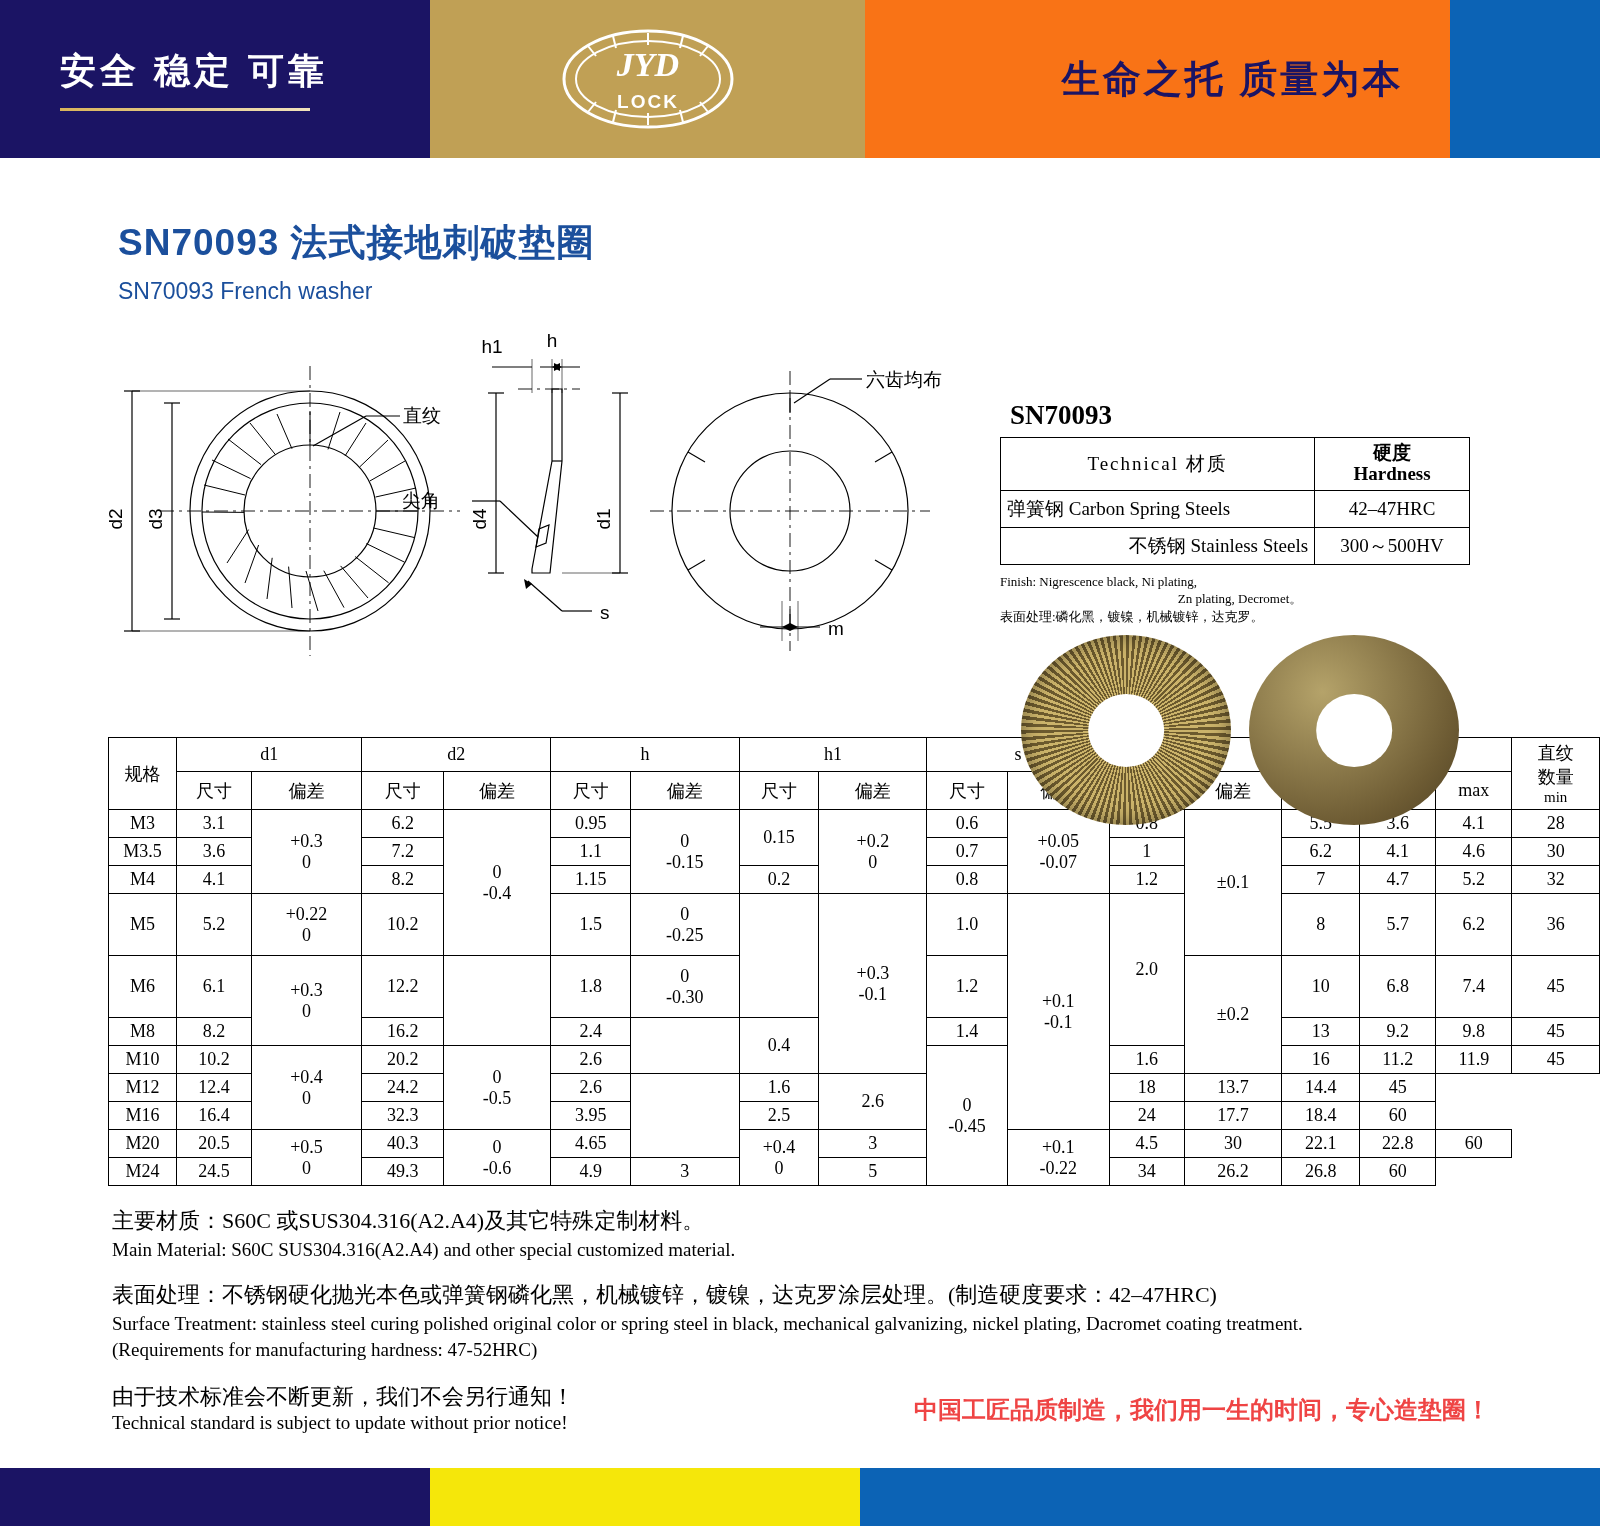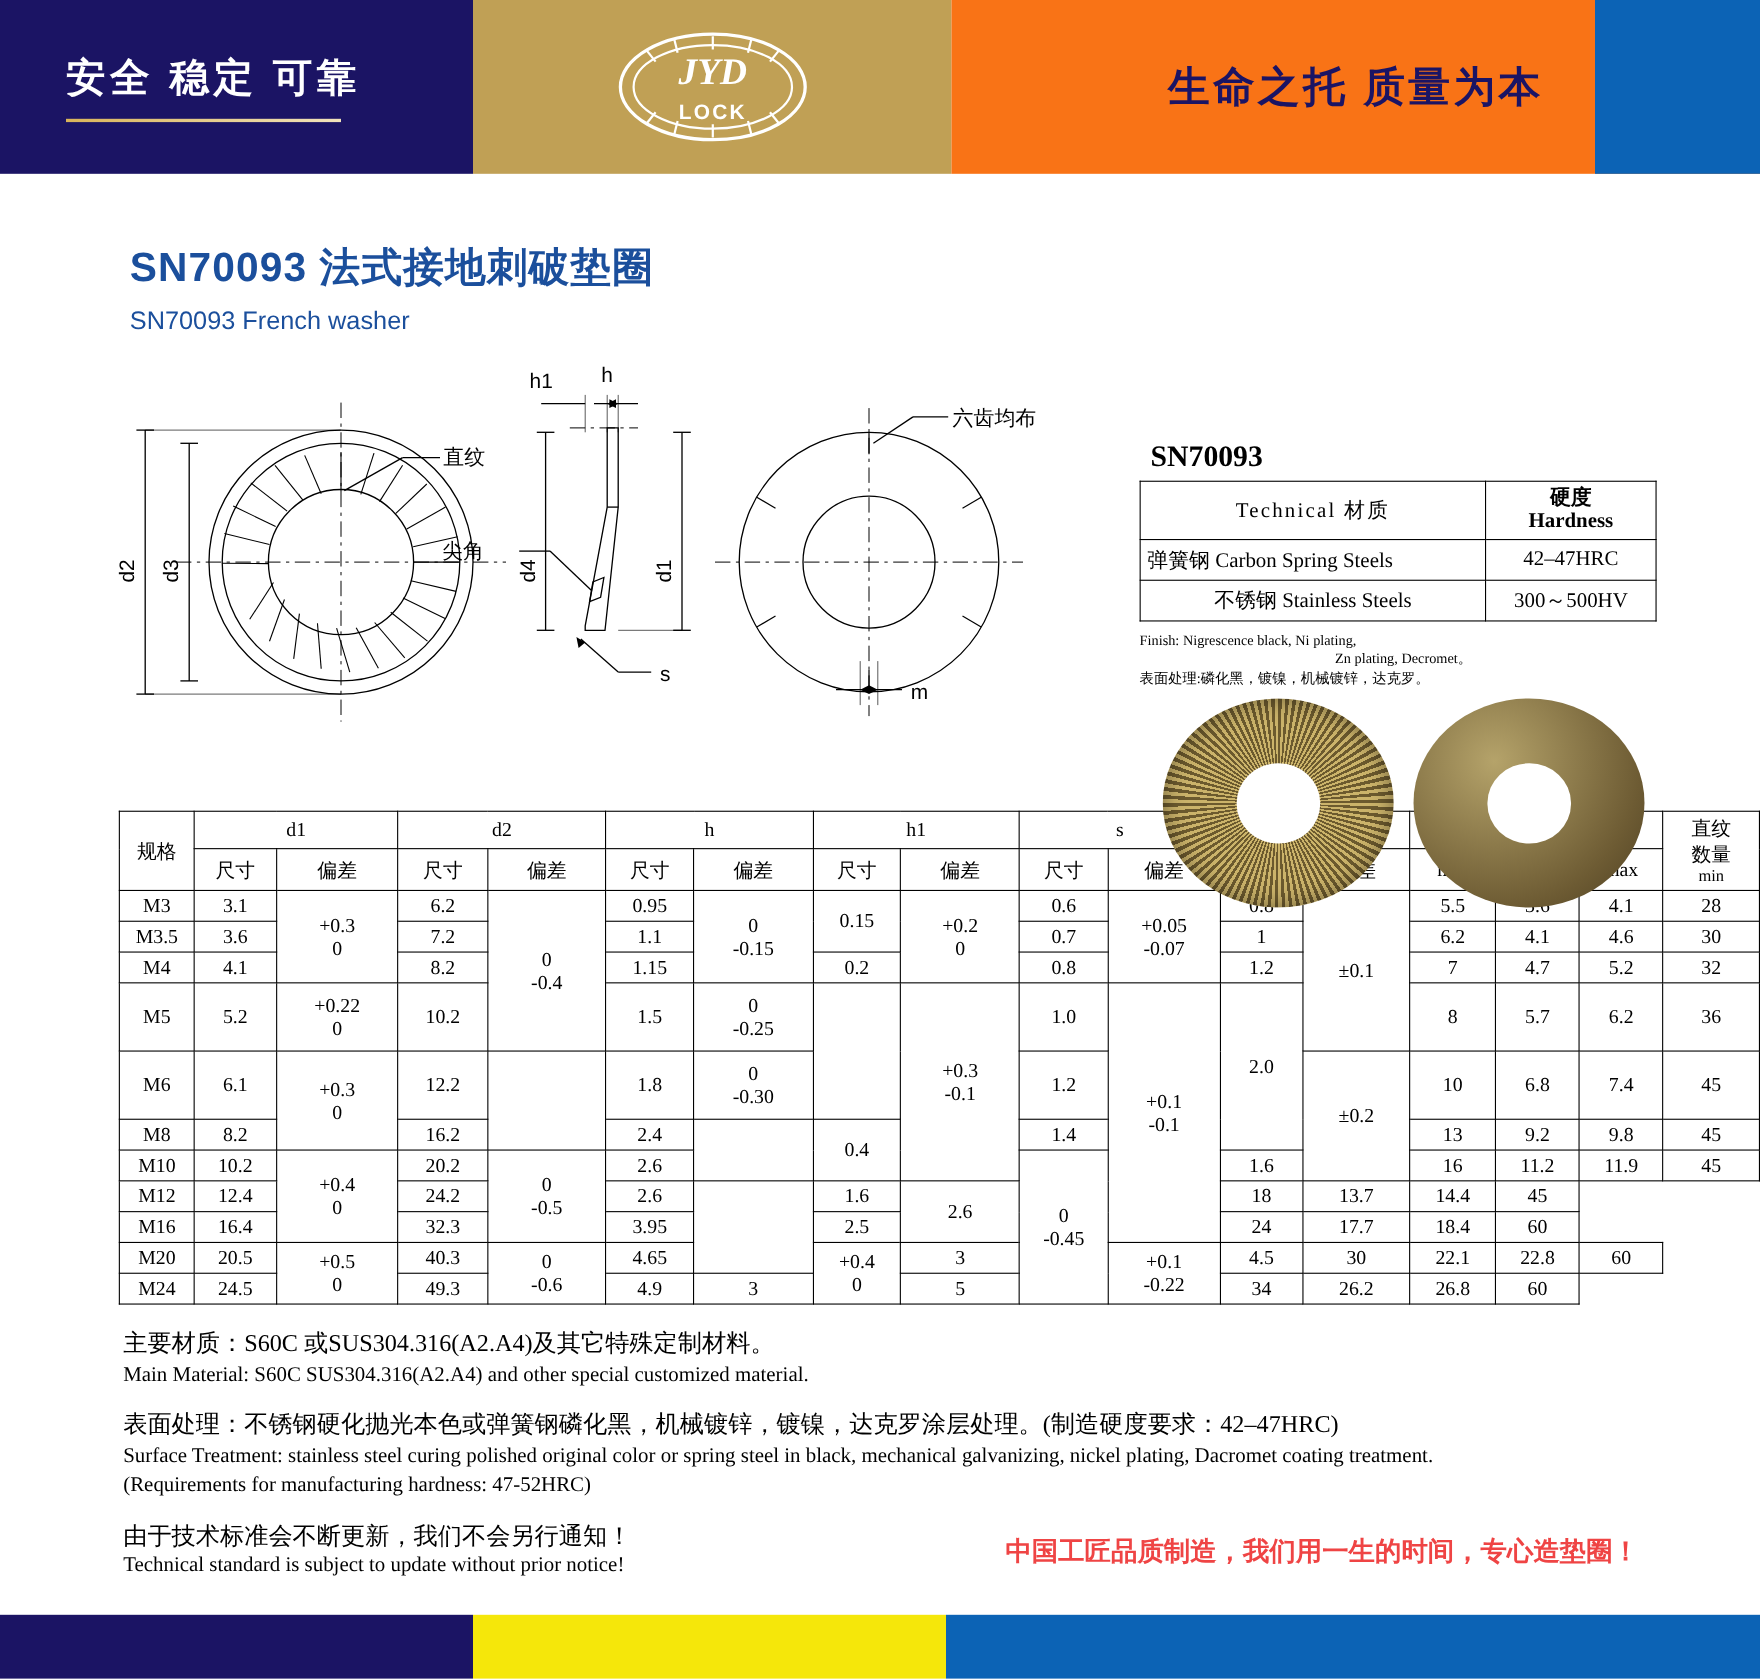--- a/index.html
+++ b/index.html
@@ -26,21 +26,21 @@
   .hdr-blue{position:absolute;right:0;top:0;width:150px;height:158px;background:#0c63b5;}
   
   .content{position:relative;padding:0 0 0 0;}
   .title-block{padding:60px 0 0 118px;}
   .title-cn{font-size:37px;color:#1b4f9c;font-weight:bold;letter-spacing:1px;}
   .title-en{font-size:23px;color:#1b4f9c;margin-top:10px;}
   
   .draw-area{position:relative;height:400px;margin-top:6px;}
   .draw-area svg{position:absolute;left:100px;top:0;}
   
-  .spec{position:absolute;left:1036px;top:242px;width:480px;}
+  .spec{position:absolute;left:1000px;top:242px;width:480px;}
   .spec-title{font-size:27px;font-weight:bold;font-family:"Liberation Serif",serif;margin:0 0 6px 10px;}
   table.spec-tbl{border-collapse:collapse;width:470px;font-family:"Liberation Serif",serif;}
   table.spec-tbl td{border:1px solid #000;padding:5px 6px;font-size:19px;text-align:center;}
   .mat-head{font-size:23px;letter-spacing:2px;}
   .hard-head{font-size:20px;line-height:1.1;font-weight:bold;}
   .finish{font-family:"Liberation Serif",serif;font-size:13px;line-height:1.35;margin-top:8px;text-align:center;}
   .photos{display:flex;gap:18px;margin-top:10px;justify-content:center;}
   .washer-a{background:
      radial-gradient(circle at 50% 50%, #ffffff 0 17%, rgba(255,255,255,0) 17.5%),
      repeating-conic-gradient(from 0deg,#6c5a2e 0deg 2deg,#cbb36a 2deg 4deg),
@@ -254,21 +254,21 @@
         <td class="hard-head">
           <div>硬度</div>
           <div>Hardness</div>
         </td>
       </tr>
       <tr>
         <td style="text-align:left">弹簧钢  Carbon Spring  Steels</td>
         <td>42–47HRC</td>
       </tr>
       <tr>
-        <td style="text-align:center">不锈钢 Stainless Steels</td>
+        <td style="text-align:right">不锈钢 Stainless Steels</td>
         <td>300～500HV</td>
       </tr>
     </tbody>
       </table>
     <div class="finish">
       <div style="text-align:left">Finish: Nigrescence black,   Ni plating,</div>
       <div>Zn plating,  Decromet。</div>
       <div style="text-align:left">表面处理:磷化黑，镀镍，机械镀锌，达克罗。</div>
     </div>
     <div class="photos">

